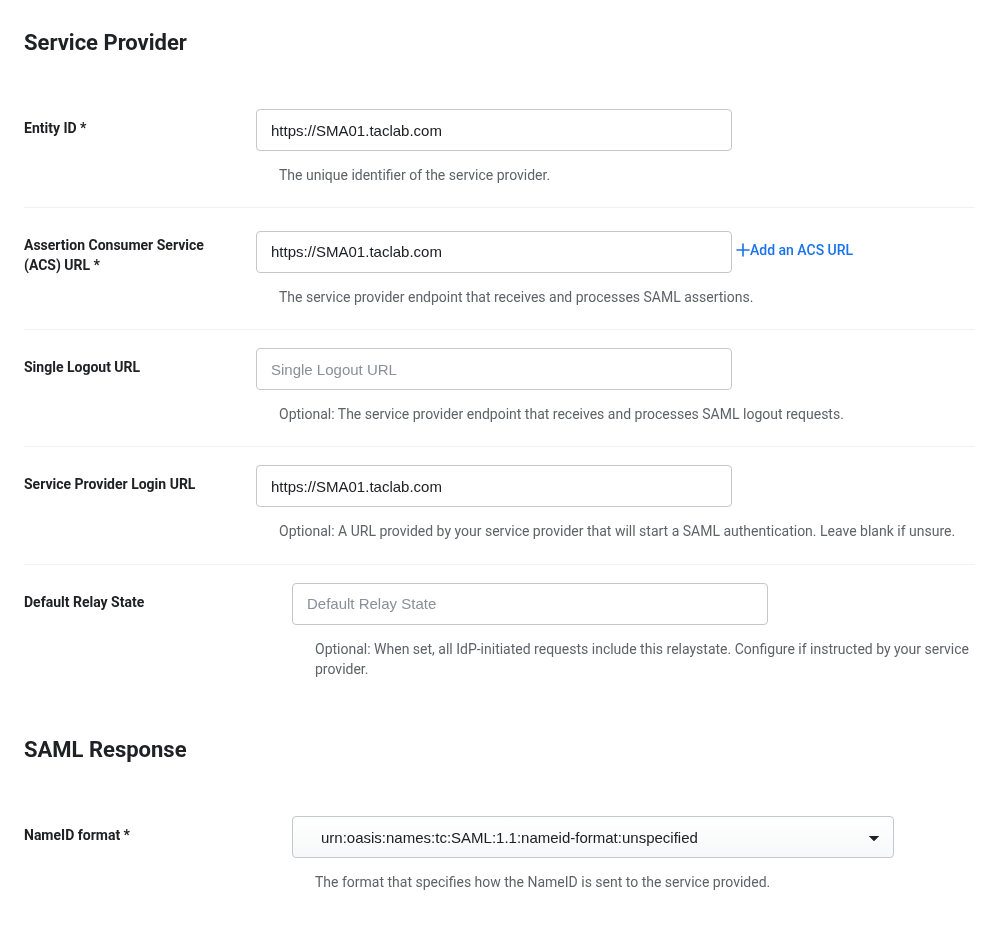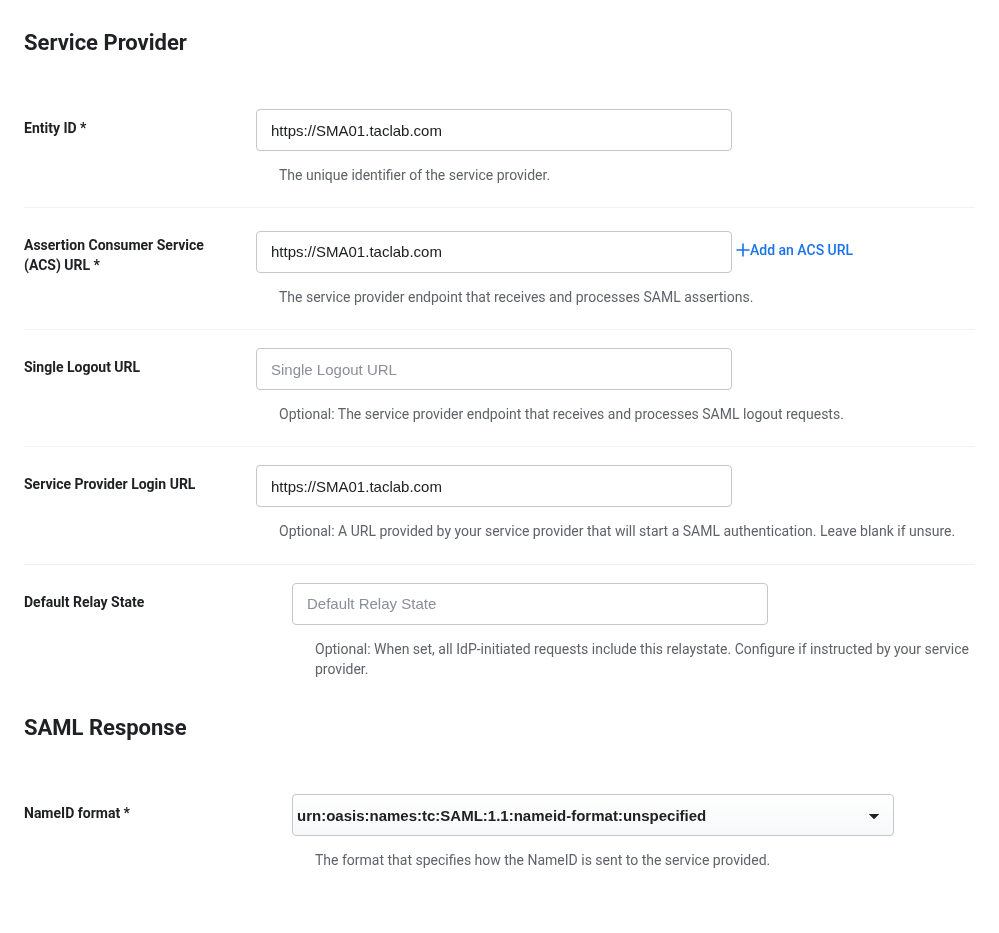--- a/index.html
+++ b/index.html
@@ -80,40 +80,39 @@
     }
     .select-wrapper {
       position: relative;
       width: 602px;
     }
     .select-input {
       width: 100%;
       height: 42px;
       border: 1px solid #c4c7cc;
       border-radius: 4px;
-      padding: 0 40px 0 4px;
+      padding: 0 40px 0 28px;
       font-size: 15px;
       color: #202124;
       background: linear-gradient(to bottom, #ffffff 0%, #f7f8f9 100%);
       appearance: none;
       -webkit-appearance: none;
       cursor: pointer;
       text-align: left;
-      font-weight: bold;
     }
     .select-caret {
       position: absolute;
       right: 14px;
       top: 50%;
       transform: translateY(-50%);
       pointer-events: none;
       color: #202124;
     }
     .section-gap {
-      margin-top: 14px;
+      margin-top: 36px;
     }
   </style>
 </head>
 <body>
 
 <h2 class="section-heading">Service Provider</h2>
 
 <div class="field-row">
   <div class="field-label">Entity ID *</div>
   <div class="field-body">

